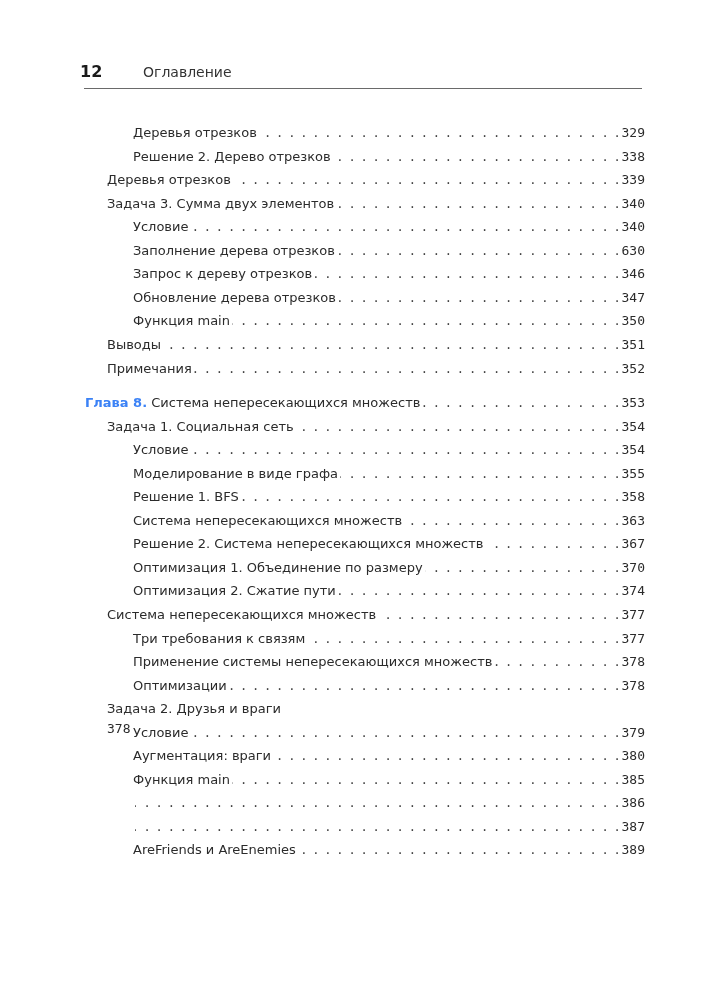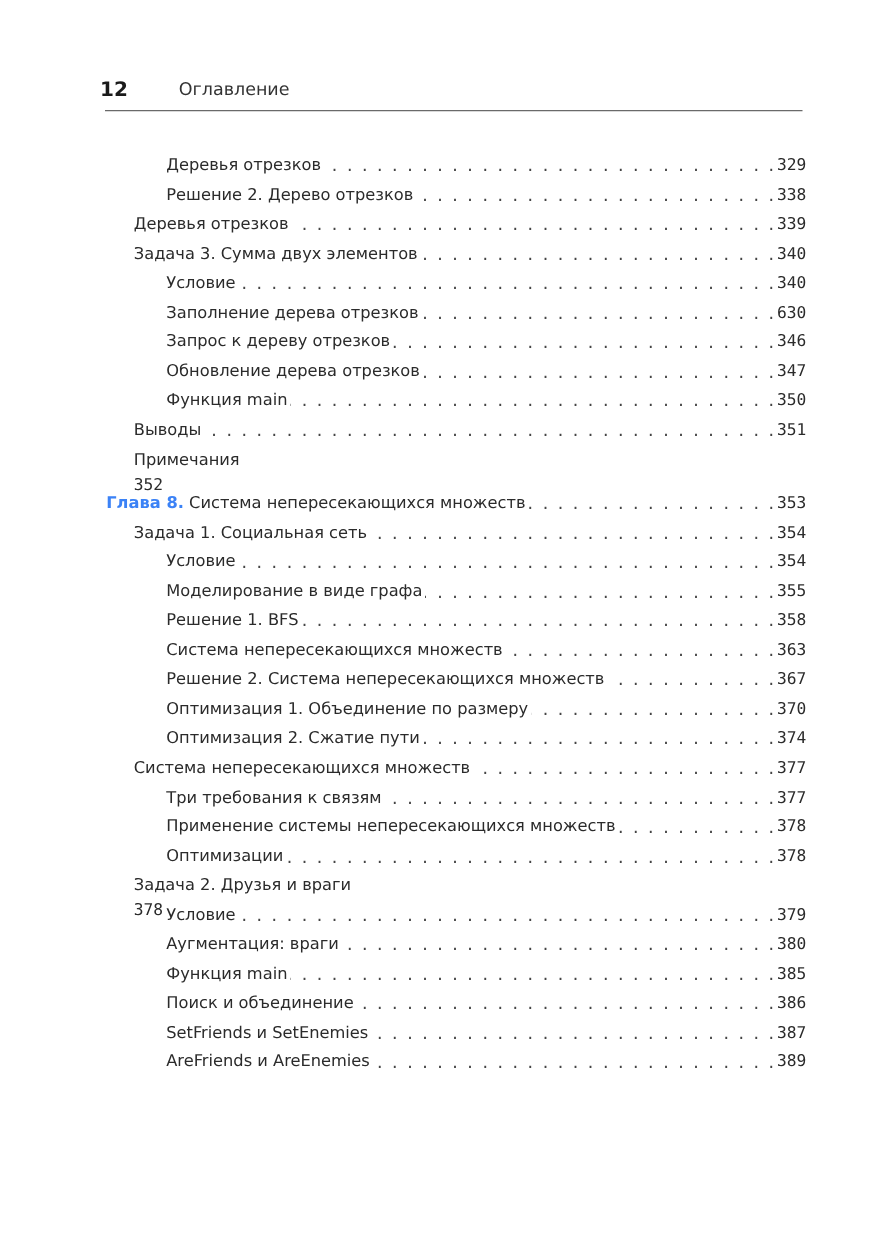--- a/index.html
+++ b/index.html
@@ -148,21 +148,21 @@
     <div class="toc-row l2" style="top: 311px;">
       <span class="toc-label"><span>Функция main</span></span>
       <span class="toc-leader"></span>
       <span class="toc-page">350</span>
     </div>
     <div class="toc-row l1" style="top: 335px;">
       <span class="toc-label"><span>Выводы</span></span>
       <span class="toc-leader"></span>
       <span class="toc-page">351</span>
     </div>
-    <div class="toc-row l1" style="top: 359px; flex-direction: column;">
+    <div class="toc-row l1" style="top: 359px;">
       <span class="toc-label"><span>Примечания</span></span>
       <span class="toc-leader"></span>
       <span class="toc-page">352</span>
     </div>
     <div class="toc-row l0" style="top: 393px;">
       <span class="toc-label"><span class="chapter-prefix">Глава 8.</span> <span>Система непересекающихся множеств</span></span>
       <span class="toc-leader"></span>
       <span class="toc-page">353</span>
     </div>
     <div class="toc-row l1" style="top: 417px;">
@@ -239,26 +239,24 @@
       <span class="toc-label"><span>Аугментация: враги</span></span>
       <span class="toc-leader"></span>
       <span class="toc-page">380</span>
     </div>
     <div class="toc-row l2" style="top: 770px;">
       <span class="toc-label"><span>Функция main</span></span>
       <span class="toc-leader"></span>
       <span class="toc-page">385</span>
     </div>
     <div class="toc-row l2" style="top: 793px;">
-      <span class="toc-label"><span>Поиск и объединение</span></span>
       <span class="toc-leader"></span>
       <span class="toc-page">386</span>
     </div>
     <div class="toc-row l2" style="top: 817px;">
-      <span class="toc-label"><span>SetFriends и SetEnemies</span></span>
       <span class="toc-leader"></span>
       <span class="toc-page">387</span>
     </div>
     <div class="toc-row l2" style="top: 840px;">
       <span class="toc-label"><span>AreFriends и AreEnemies</span></span>
       <span class="toc-leader"></span>
       <span class="toc-page">389</span>
     </div>
   </div>
 

